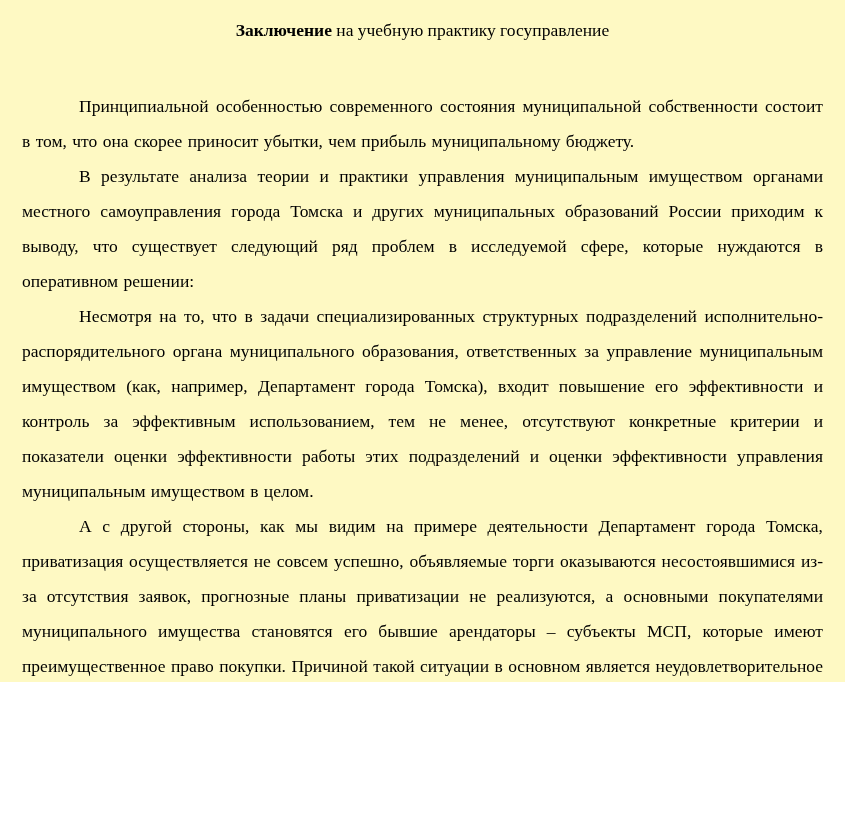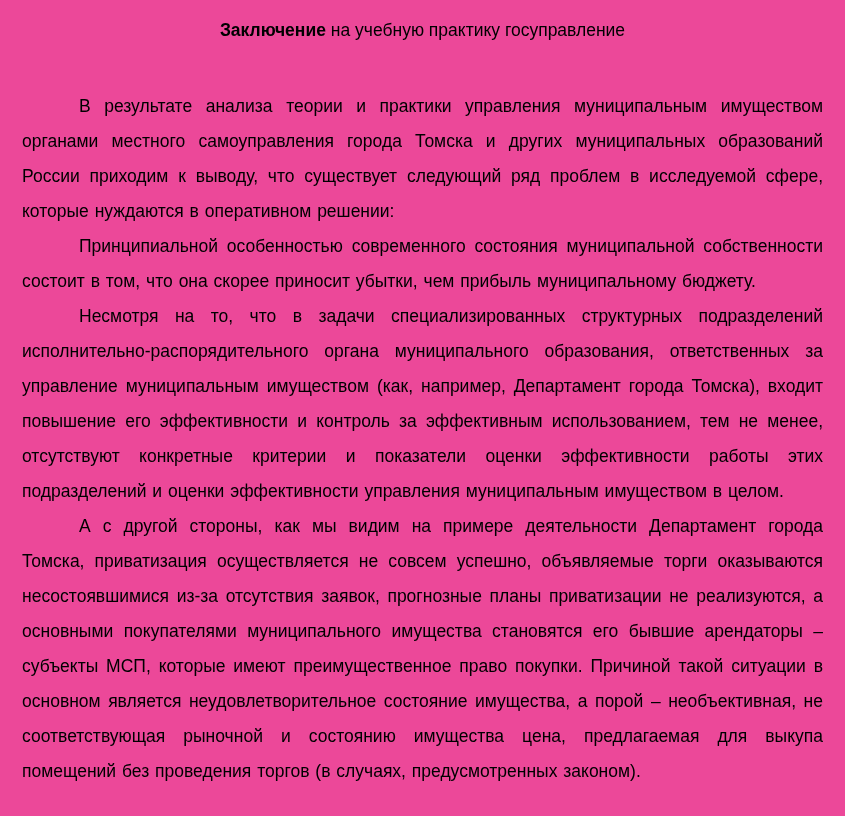--- a/index.html
+++ b/index.html
@@ -3,24 +3,24 @@
 <meta charset="utf-8">
 <style>
   html, body {
     margin: 0;
     padding: 0;
     background: #ffffff;
   }
   .page {
     position: relative;
     width: 845px;
-    height: 816px;
-    background: #ec4899;
+    height: 682px;
+    background: #fef9c3;
     color: #000000;
-    font-family: Liberation Sans, sans-serif;
+    font-family: Liberation Serif, serif;
     font-size: 17.5px;
     overflow: hidden;
     box-sizing: border-box;
   }
   .title {
     margin: 0;
     padding-top: 19px;
     text-align: center;
     font-size: 17.5px;
     font-weight: normal;
@@ -39,18 +39,18 @@
     text-indent: 57px;
     word-spacing: 1px;
   }
 </style>
 </head>
 <body>
 
 <div class="page">
   <h1 class="title"><span class="bold">Заключение</span><span> на учебную практику госуправление</span></h1>
   <div class="body-text">
+    <p>Принципиальной особенностью современного состояния муниципальной собственности состоит в том, что она скорее приносит убытки, чем прибыль муниципальному бюджету.</p>
     <p>В результате анализа теории и практики управления муниципальным имуществом органами местного самоуправления города Томска и других муниципальных образований России приходим к выводу, что существует следующий ряд проблем в исследуемой сфере, которые нуждаются в оперативном решении:</p>
-    <p>Принципиальной особенностью современного состояния муниципальной собственности состоит в том, что она скорее приносит убытки, чем прибыль муниципальному бюджету.</p>
     <p>Несмотря на то, что в задачи специализированных структурных подразделений исполнительно-распорядительного органа муниципального образования, ответственных за управление муниципальным имуществом (как, например, Департамент города Томска), входит повышение его эффективности и контроль за эффективным использованием, тем не менее, отсутствуют конкретные критерии и показатели оценки эффективности работы этих подразделений и оценки эффективности управления муниципальным имуществом в целом.</p>
     <p>А с другой стороны, как мы видим на примере деятельности Департамент города Томска, приватизация осуществляется не совсем успешно, объявляемые торги оказываются несостоявшимися из-за отсутствия заявок, прогнозные планы приватизации не реализуются, а основными покупателями муниципального имущества становятся его бывшие арендаторы – субъекты МСП, которые имеют преимущественное право покупки. Причиной такой ситуации в основном является неудовлетворительное состояние имущества, а порой – необъективная, не соответствующая рыночной и состоянию имущества цена, предлагаемая для выкупа помещений без проведения торгов (в случаях, предусмотренных законом).</p>
   </div>
 </div>
 
 </body></html>

